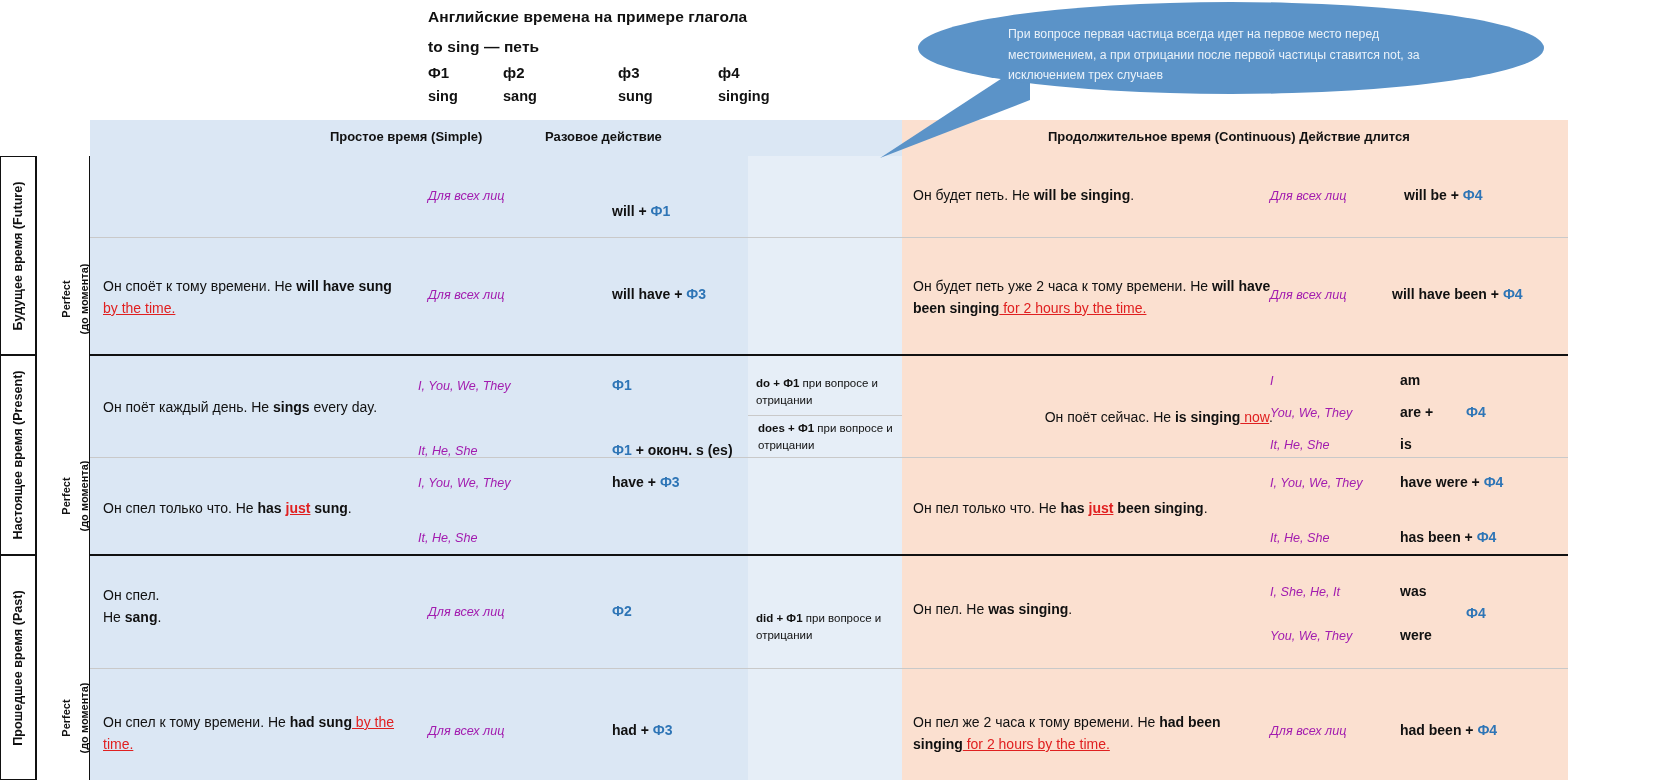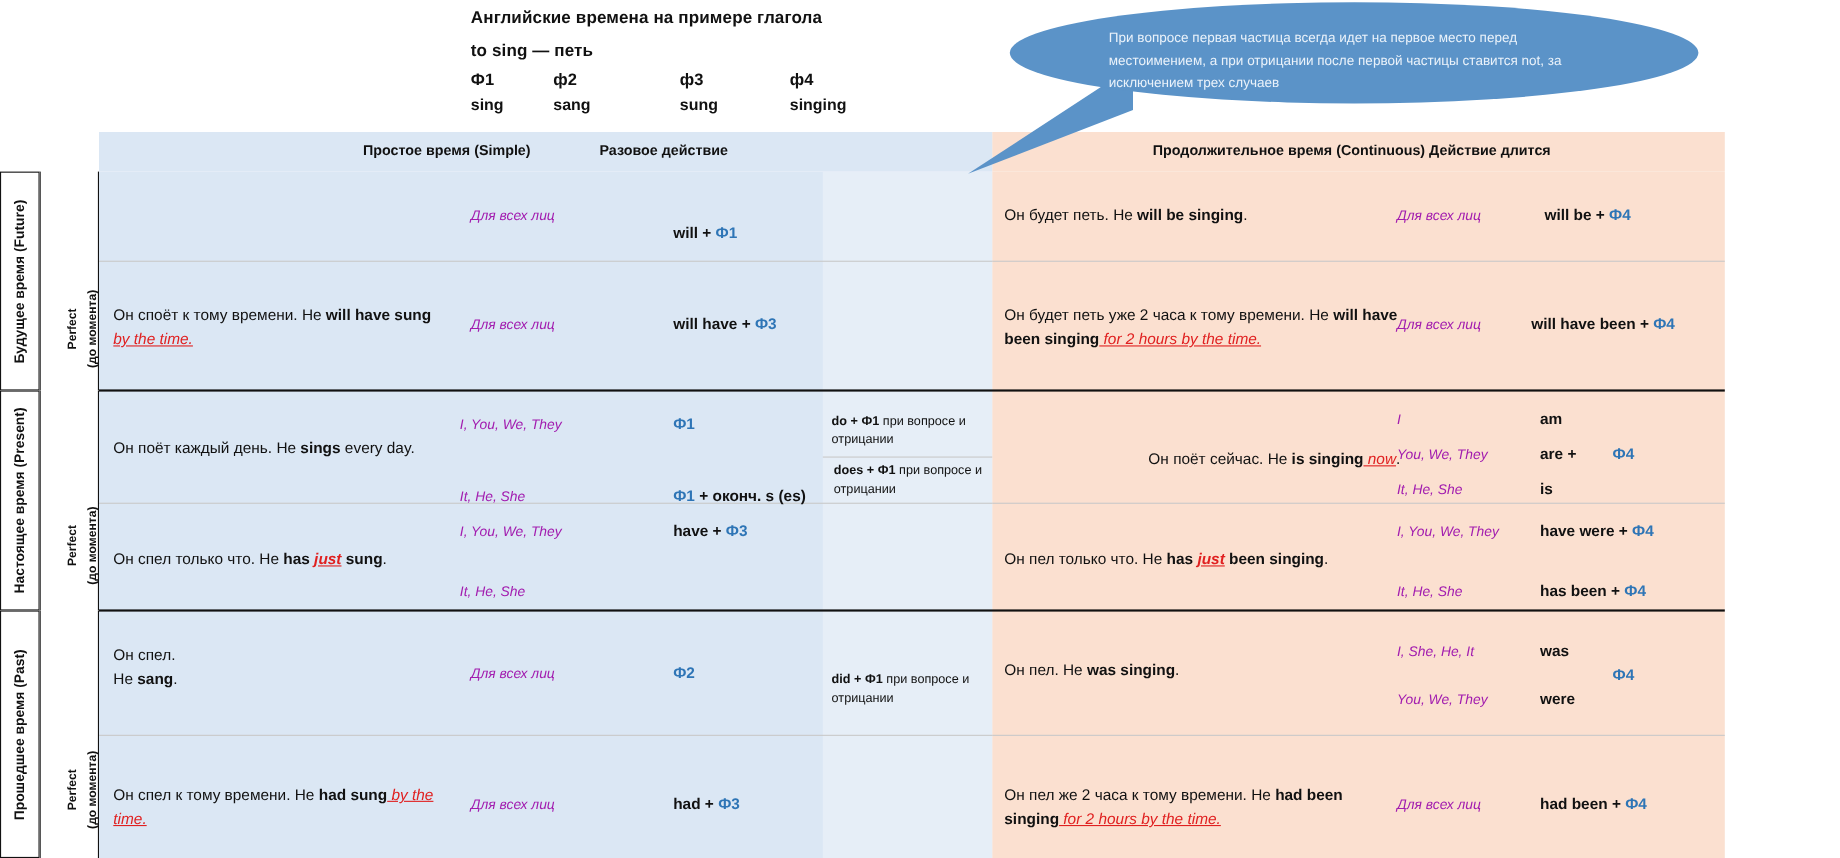--- a/index.html
+++ b/index.html
@@ -44,21 +44,21 @@
      border-right:1.6px solid #111;box-sizing:border-box;background:#fff;}
   .plabel .t1,.plabel .t2{position:absolute;white-space:nowrap;font-size:11px;font-weight:bold;
      transform:rotate(-90deg);transform-origin:center;}
 
   .cell{position:absolute;box-sizing:border-box;}
   .simple{background:#dbe7f4;}
   .cont{background:#fbe0d0;}
 
   .sent{position:absolute;font-size:14px;line-height:22px;color:#111;}
   .sent b{font-weight:bold;}
-  .u-red{color:#e02020;text-decoration:underline;font-style:italic;}
+  .u-red{color:#e02020;text-decoration:underline;}
   .pers{position:absolute;font-size:12.6px;font-style:italic;color:#a21caf;line-height:20px;white-space:nowrap;}
   .form{position:absolute;font-size:14px;font-weight:bold;color:#111;line-height:20px;white-space:nowrap;}
   .f-blue{color:#2e75b6;}
   .qnote{position:absolute;font-size:11.5px;line-height:17px;color:#111;}
   .qnote b{font-weight:bold;}
   .sep-h{position:absolute;height:1px;background:#c9c9c9;}
   .blk-line{position:absolute;height:2.2px;background:#111;}
 </style>
 </head>
 <body>

